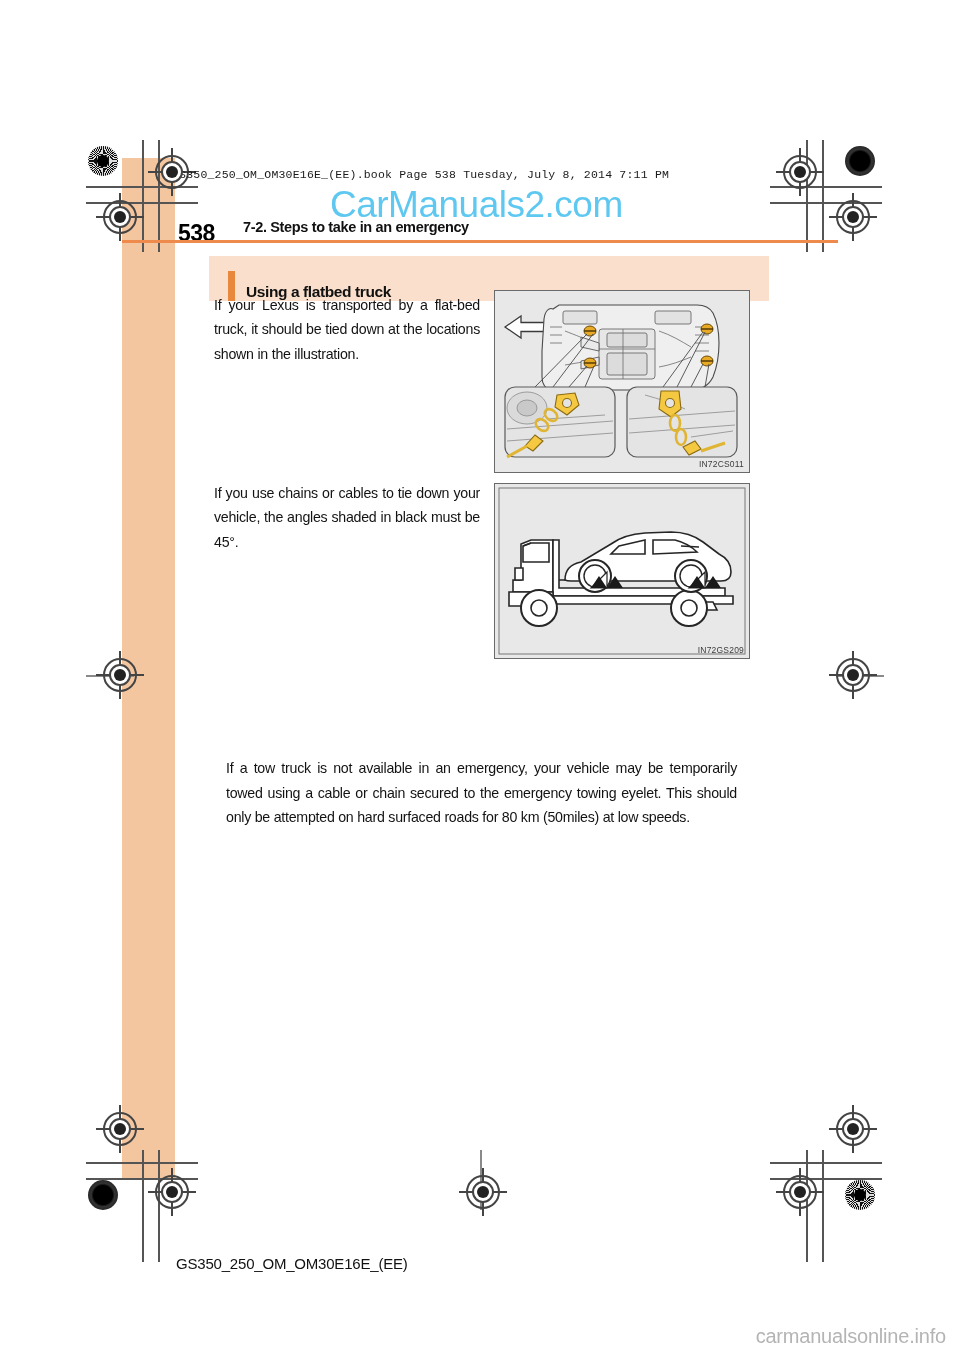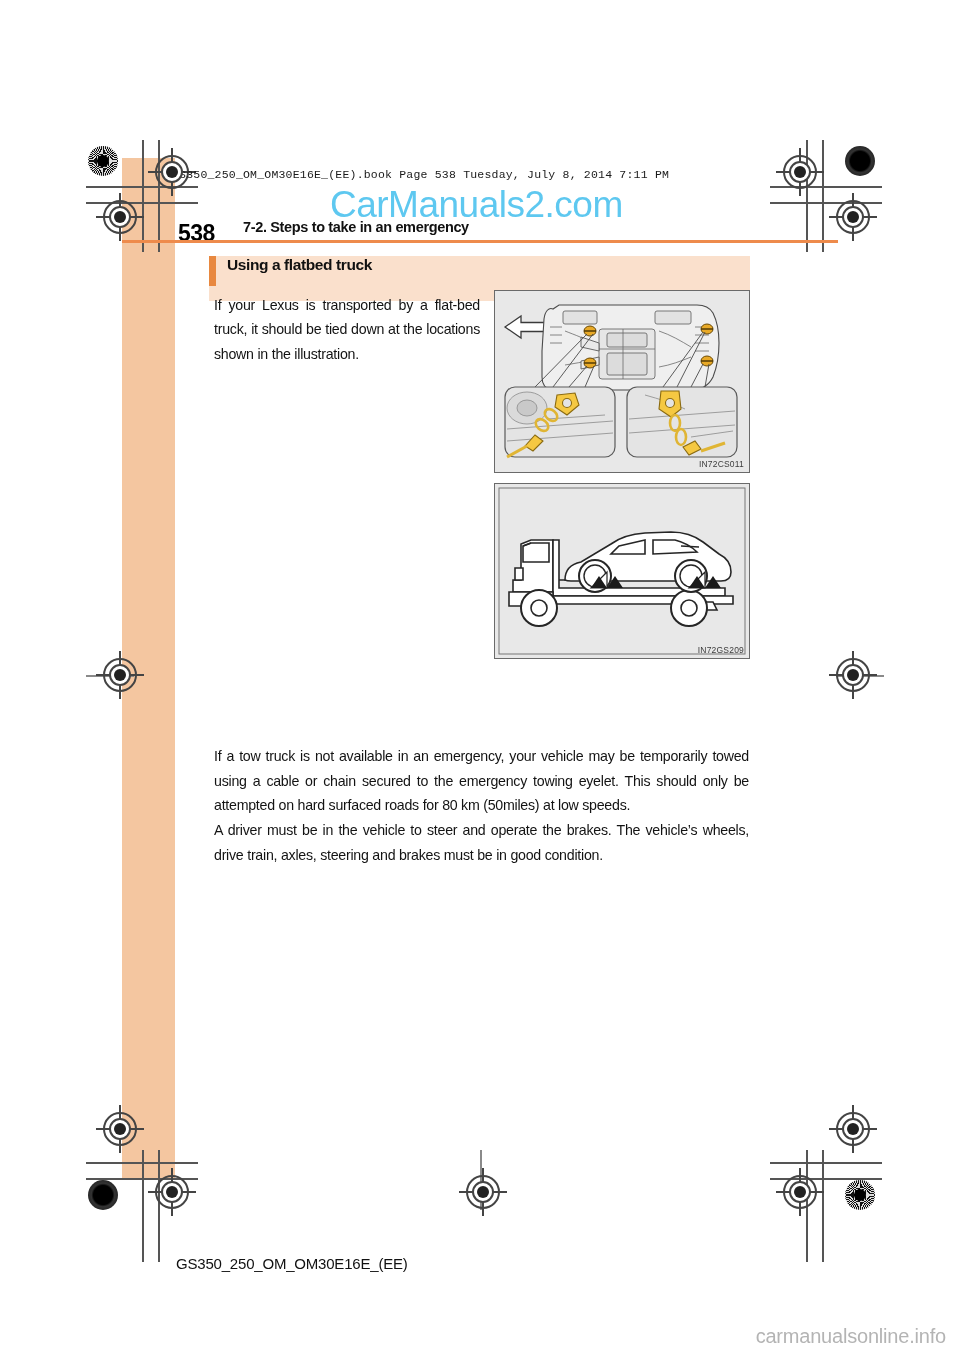--- a/index.html
+++ b/index.html
@@ -150,21 +150,22 @@
     height: 3px;
     background: #ee8b4c;
   }
 
   
   .sec-head {
     position: absolute;
     height: 45px;
     background: #fae0cc;
     display: flex;
-    align-items: flex-start;
+    align-items: flex-end;
+    padding-left: 19px;
   }
   .sec-head .bar {
     width: 7px;
     height: 30px;
     background: #e8883f;
     flex: 0 0 auto;
   }
   .sec-head .label {
     font-size: 15.5px;
     font-weight: 600;
@@ -187,21 +188,21 @@
   .body-col p + p { margin-top: 12px; }
 
   .body-wide {
     position: absolute;
     font-size: 14.2px;
     line-height: 24.6px;
     color: #131313;
     letter-spacing: -0.25px;
     text-align: justify;
   }
-  .body-wide p { margin: 0; }
+  .body-wide p { margin: 12px; }
 
   
   .figure {
     position: absolute;
     background: #e8e8e8;
     border: 1px solid #6a6a6a;
     box-sizing: border-box;
   }
   .fig-code {
     position: absolute;
@@ -322,20 +323,21 @@
   <div class="sec-head" style="left:209px; top:256px; width:541px;">
     <span class="bar"></span>
     <span class="label">Using a flatbed truck</span>
   </div>
 
   <div class="body-col" style="left:214px; top:293px; width:266px;">
     <p>If your Lexus is transported by a flat-bed truck, it should be tied down at the locations shown in the illustration.</p>
   </div>
 
   <div class="body-col" style="left:214px; top:481px; width:266px;">
+    <p>If you use chains or cables to tie down your vehicle, the angles shaded in black must be 45°.</p>
   </div>
 
   <div class="figure" style="left:494px; top:290px; width:256px; height:183px;">
     <svg width="254" height="181" viewBox="0 0 254 181">
       <rect x="0" y="0" width="254" height="181" fill="#e8e8e8"></rect>
 
       <g fill="#ffffff" stroke="#3a3a3a" stroke-width="1.3">
         <path d="M10 36 L26 25 L26 31.5 L52 31.5 L52 40.5 L26 40.5 L26 47 Z"></path>
       </g>
 
@@ -492,20 +494,17 @@
       </g>
     </svg>
     <span class="fig-code">IN72GS209</span>
   </div>
 
 
   <div class="body-wide" style="left:214px; top:744px; width:535px;">
     <p>If a tow truck is not available in an emergency, your vehicle may be temporarily towed using a cable or chain secured to the emergency towing eyelet. This should only be attempted on hard surfaced roads for 80 km (50miles) at low speeds.</p>
   </div>
 
-  <div class="body-wide" style="left:214px; top:818px; width:535px;">
-    <p>A driver must be in the vehicle to steer and operate the brakes. The vehicle’s wheels, drive train, axles, steering and brakes must be in good condition.</p>
-  </div>
 
   <div class="footer-code">GS350_250_OM_OM30E16E_(EE)</div>
   <div class="watermark-bottom">carmanualsonline.info</div>
 
 </div>
 
 </body></html>

